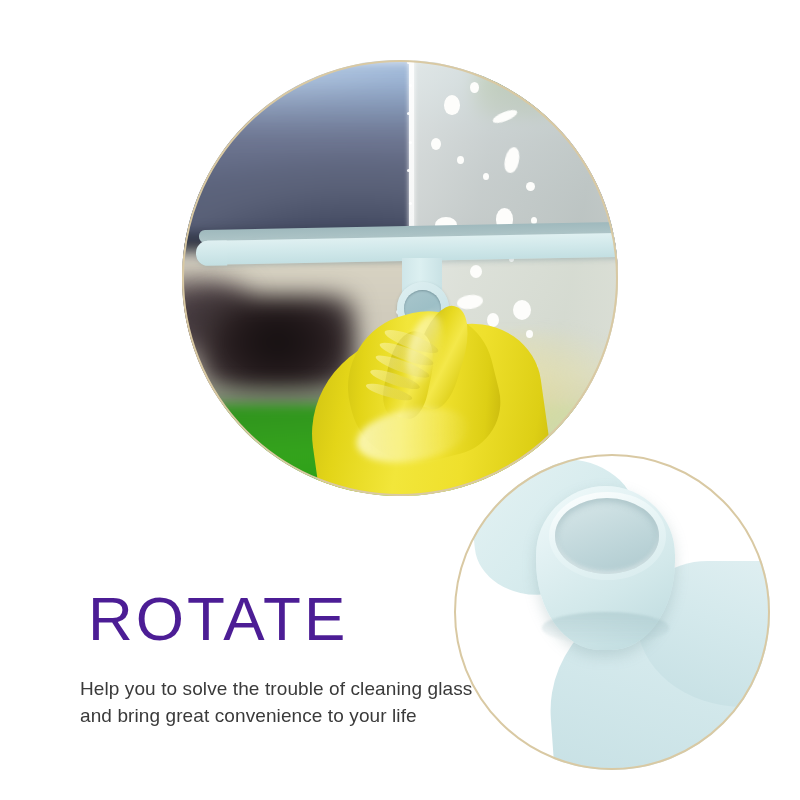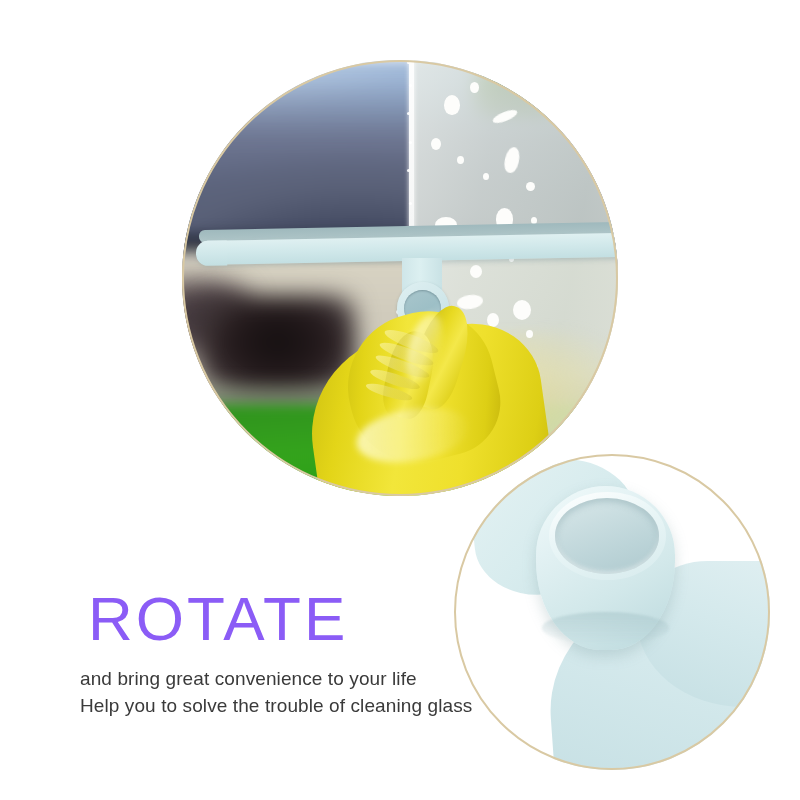--- a/index.html
+++ b/index.html
@@ -197,23 +197,23 @@
     position:absolute;
     background:linear-gradient(150deg,rgba(205,222,190,.9) 0%, rgba(186,210,170,.85) 55%, rgba(214,228,200,.8) 100%);
   }
 
   
   #text-block{position:absolute;left:80px;top:588px;width:420px;}
   #headline{
     font-size:62px;
     font-weight:300;
     letter-spacing:3px;
-    color:#8b5cf6;
+    color:#4c1d95;
     line-height:1;
-    margin:0 0 16px 8px;
+    margin:0 0 26px 8px;
     white-space:nowrap;
   }
   .sub-line{
     font-size:19px;
     font-weight:400;
     color:#3a3a3a;
     line-height:1.42;
     margin:0;
     letter-spacing:.1px;
   }
@@ -389,17 +389,17 @@
 
     <div class="in-collar" style="left:26%;top:10%;width:44%;height:52%;"></div>
     <div class="in-collar-seam" style="left:28%;top:50%;width:40%;height:10%;"></div>
     <div class="in-dome-rim" style="left:30%;top:12%;width:37%;height:28%;"></div>
     <div class="in-dome" style="left:32%;top:14%;width:33%;height:24%;"></div>
   </div>
   <div class="ring inset-pos" style="border:2px solid #d9c9a3;"></div>
 
   <div id="text-block">
     <h1 id="headline">ROTATE</h1>
+    <p class="sub-line">Help you to solve the trouble of cleaning glass</p>
     <p class="sub-line">and bring great convenience to your life</p>
-    <p class="sub-line">Help you to solve the trouble of cleaning glass</p>
   </div>
 
 </div>
 
 </body></html>

